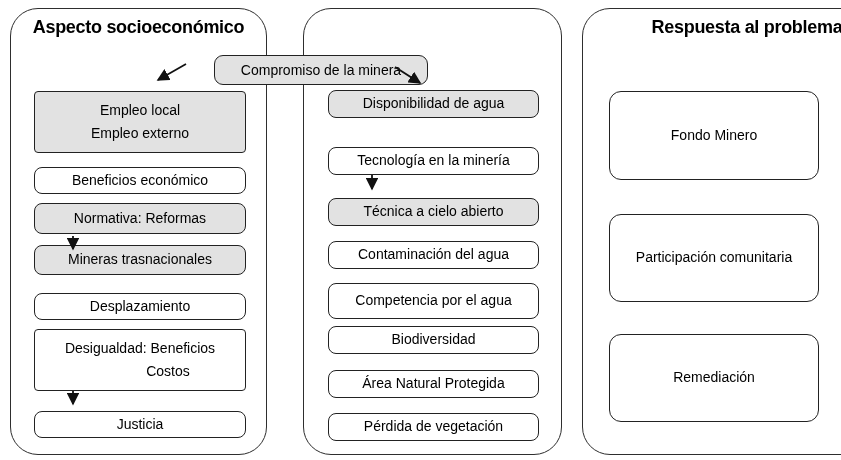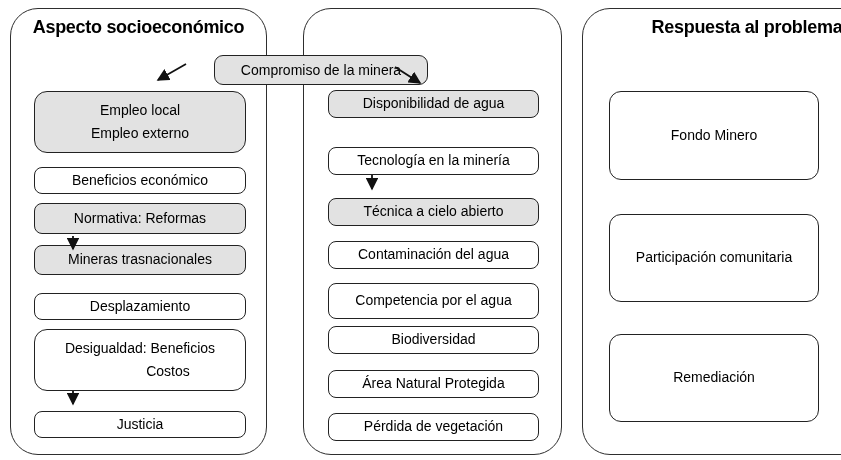--- a/index.html
+++ b/index.html
@@ -50,21 +50,21 @@
     flex-direction: column;
     justify-content: center;
     align-items: center;
     gap: 7px;
     font-size: 14px;
     text-align: center;
     line-height: 1.1;
     white-space: nowrap;
   }
   .box.gray { background: var(--highlight-fill); }
-  .box.tall { border-radius: 13px; text-align: center; }
+  .box.tall { border-radius: 4px; text-align: center; }
   .panel-left  .box { left: 23px; width: 212px; }
   .panel-mid   .box { left: 24px; width: 211px; }
   .panel-right .box { left: 26px; width: 210px; border-radius: 12px; }
   .shift-right { transform: translateX(28px); }
   .shared-box {
     position: absolute;
     left: 178px;
     top: 55px;
     width: 214px;
     height: 30px;

